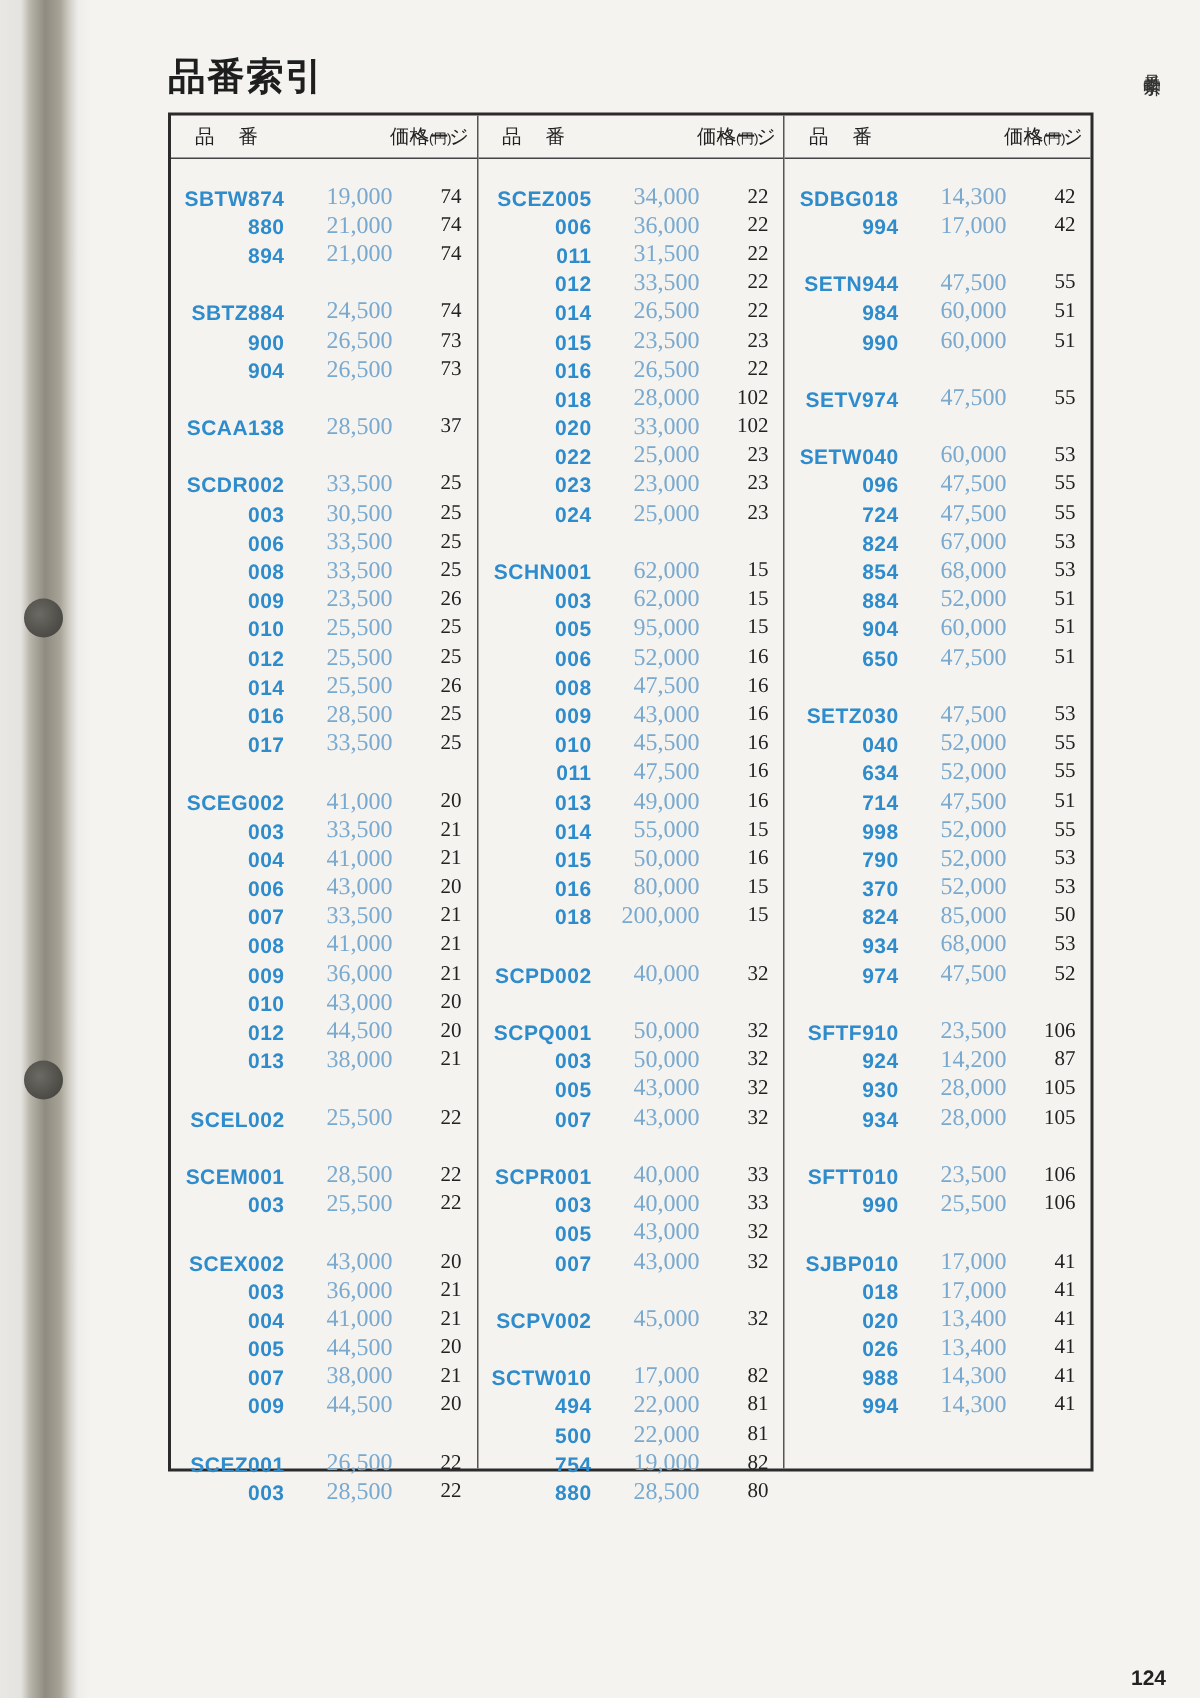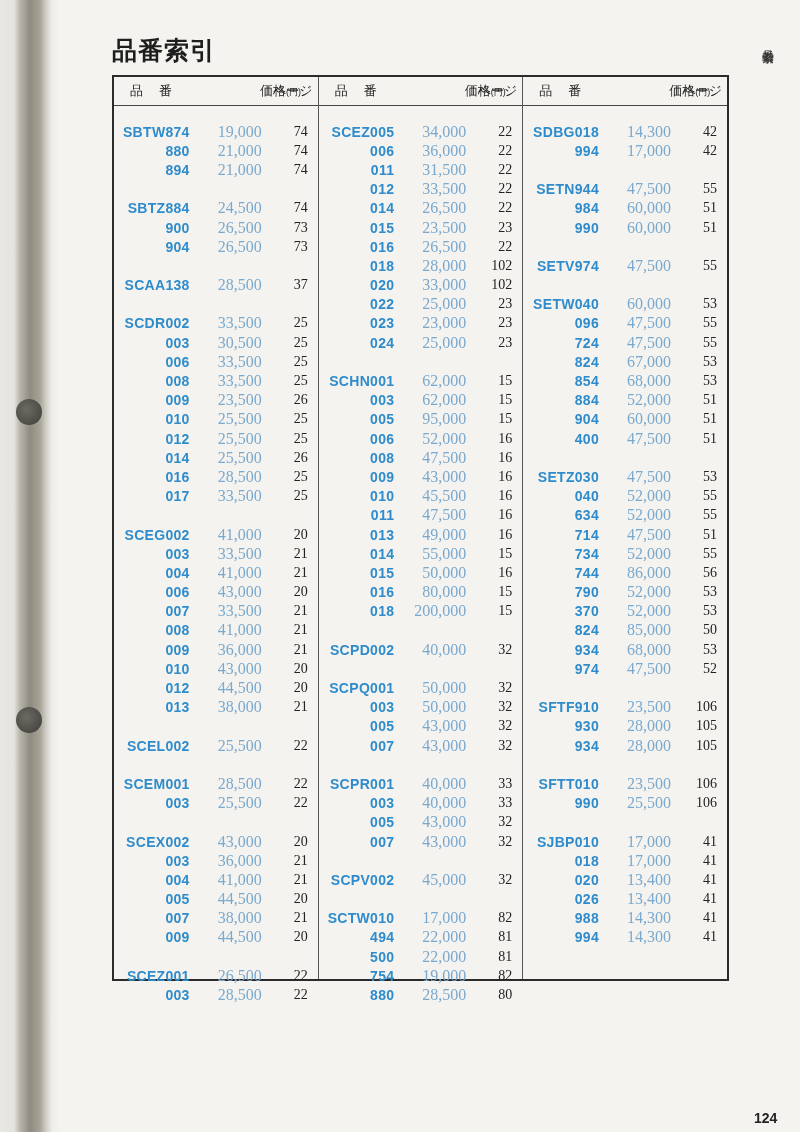--- a/index.html
+++ b/index.html
@@ -564,21 +564,21 @@
           <span class="num">884</span>
           <span class="price">52,000</span>
           <span class="pg">51</span>
         </div>
         <div class="row">
           <span class="num">904</span>
           <span class="price">60,000</span>
           <span class="pg">51</span>
         </div>
         <div class="row">
-          <span class="num">400</span>
+          <span class="num">650</span>
           <span class="price">47,500</span>
           <span class="pg">51</span>
         </div>
         <div class="row gap"></div>
         <div class="row">
           <span class="num">SETZ030</span>
           <span class="price">47,500</span>
           <span class="pg">53</span>
         </div>
         <div class="row">
@@ -590,28 +590,23 @@
           <span class="num">634</span>
           <span class="price">52,000</span>
           <span class="pg">55</span>
         </div>
         <div class="row">
           <span class="num">714</span>
           <span class="price">47,500</span>
           <span class="pg">51</span>
         </div>
         <div class="row">
-          <span class="num">734</span>
+          <span class="num">998</span>
           <span class="price">52,000</span>
           <span class="pg">55</span>
-        </div>
-        <div class="row">
-          <span class="num">744</span>
-          <span class="price">86,000</span>
-          <span class="pg">56</span>
         </div>
         <div class="row">
           <span class="num">790</span>
           <span class="price">52,000</span>
           <span class="pg">53</span>
         </div>
         <div class="row">
           <span class="num">370</span>
           <span class="price">52,000</span>
           <span class="pg">53</span>
@@ -629,20 +624,25 @@
         <div class="row">
           <span class="num">974</span>
           <span class="price">47,500</span>
           <span class="pg">52</span>
         </div>
         <div class="row gap"></div>
         <div class="row">
           <span class="num">SFTF910</span>
           <span class="price">23,500</span>
           <span class="pg">106</span>
+        </div>
+        <div class="row">
+          <span class="num">924</span>
+          <span class="price">14,200</span>
+          <span class="pg">87</span>
         </div>
         <div class="row">
           <span class="num">930</span>
           <span class="price">28,000</span>
           <span class="pg">105</span>
         </div>
         <div class="row">
           <span class="num">934</span>
           <span class="price">28,000</span>
           <span class="pg">105</span>

